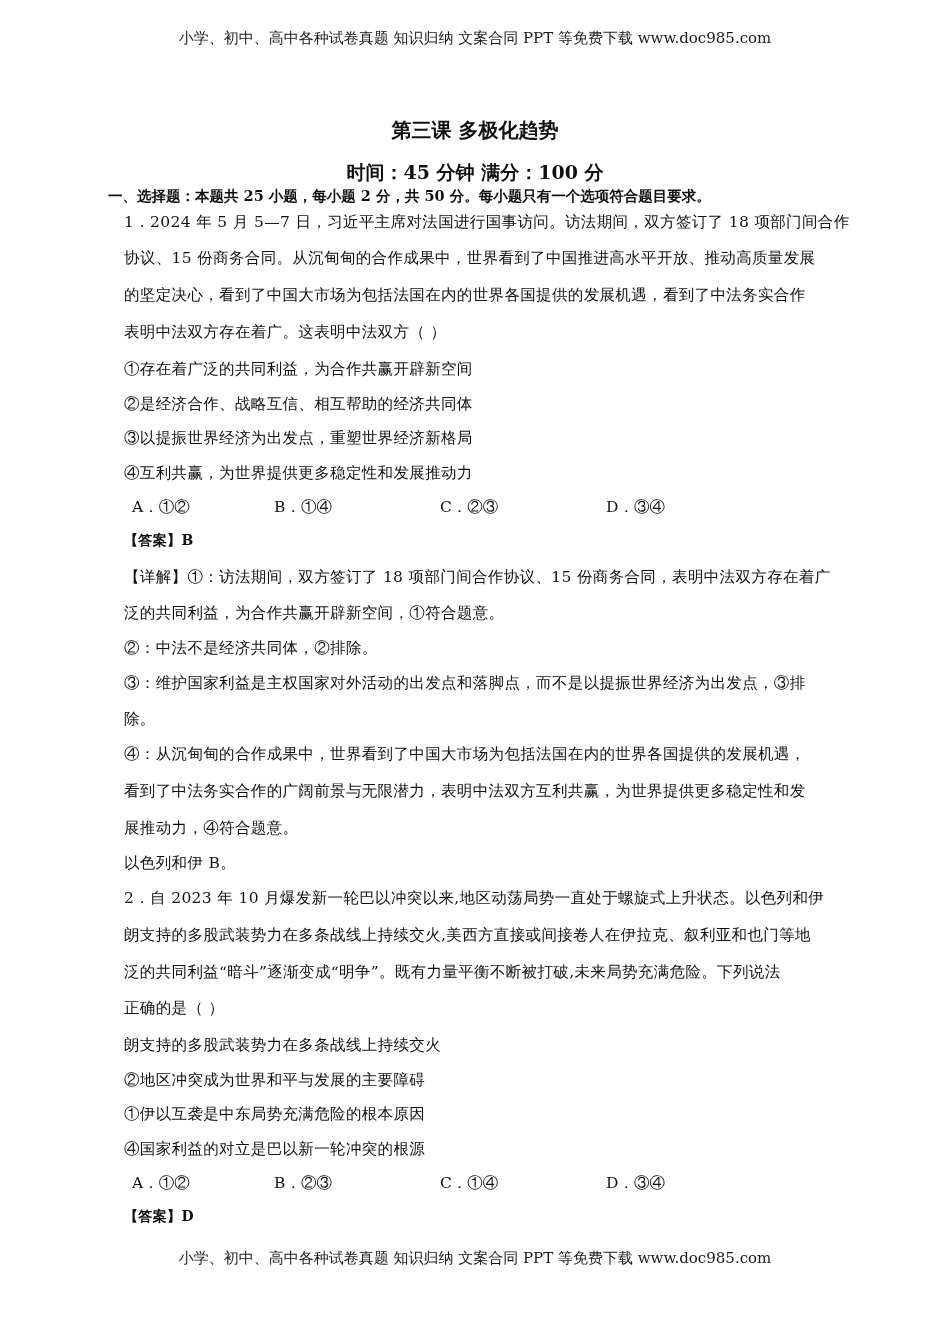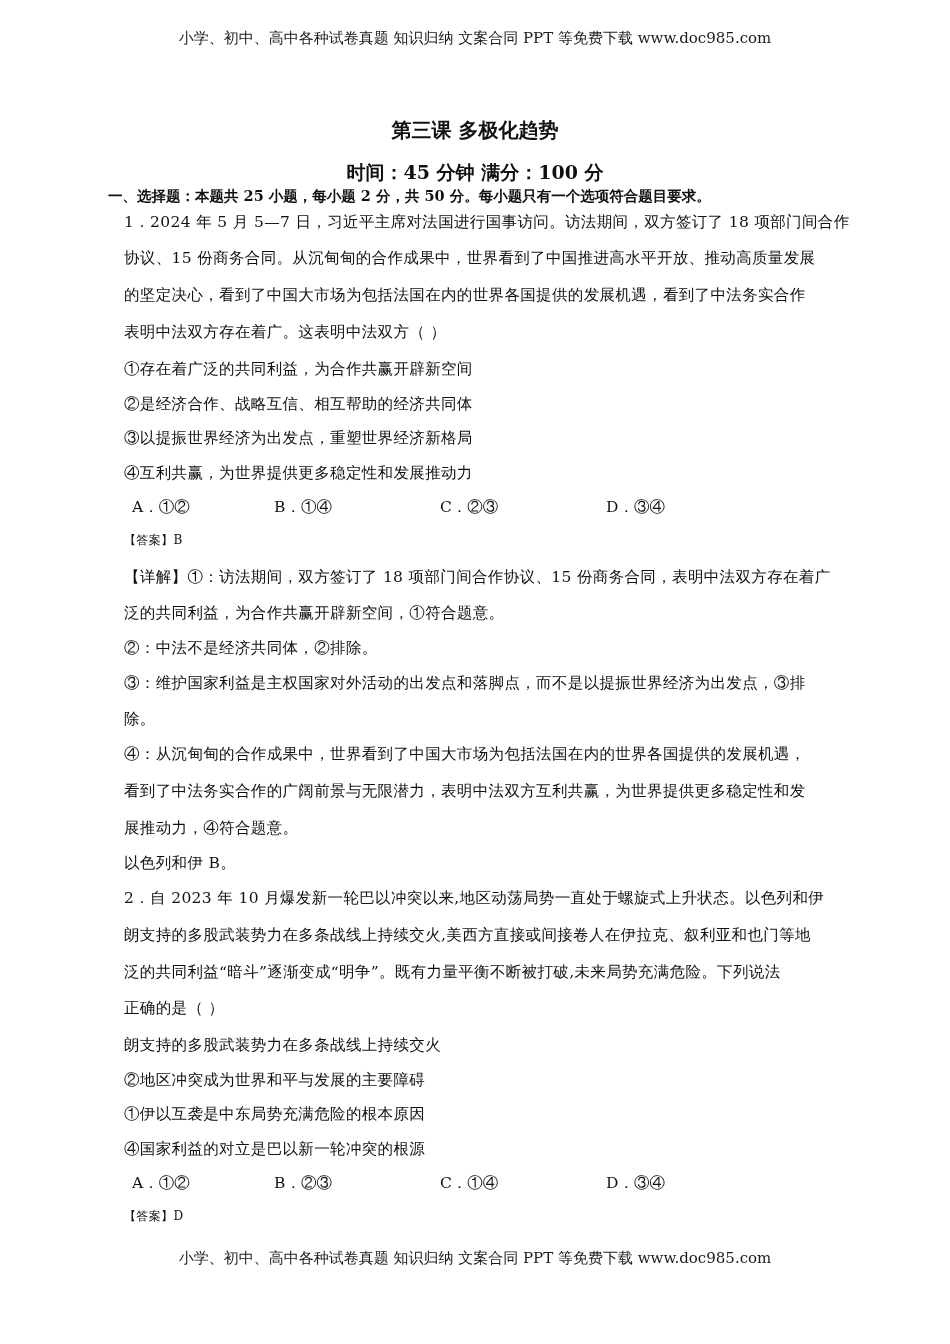--- a/index.html
+++ b/index.html
@@ -48,21 +48,21 @@
       font-size: 14.5px;
       font-weight: bold;
     }
     .line {
       left: 108px;
       font-size: 15.5px;
       letter-spacing: 0.35px;
       margin-left: 16px;
     }
     .opt { font-size: 15.5px; }
-    .answer { font-size: 12px; }
+    .answer { font-size: 14px; font-weight: bold; }
   </style>
 </head>
 <body>
 
 <div class="abs header">小学、初中、高中各种试卷真题 知识归纳 文案合同 PPT 等免费下载   www.doc985.com</div>
 
 <div class="abs title">第三课 多极化趋势</div>
 <div class="abs meta">时间：45 分钟  满分：100 分</div>
 <div class="abs section">一、选择题：本题共 25 小题，每小题 2 分，共 50 分。每小题只有一个选项符合题目要求。</div>
 

